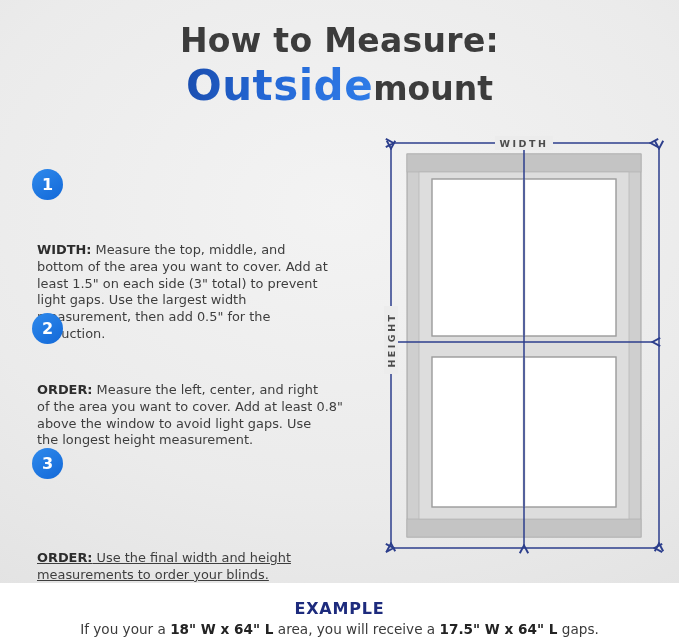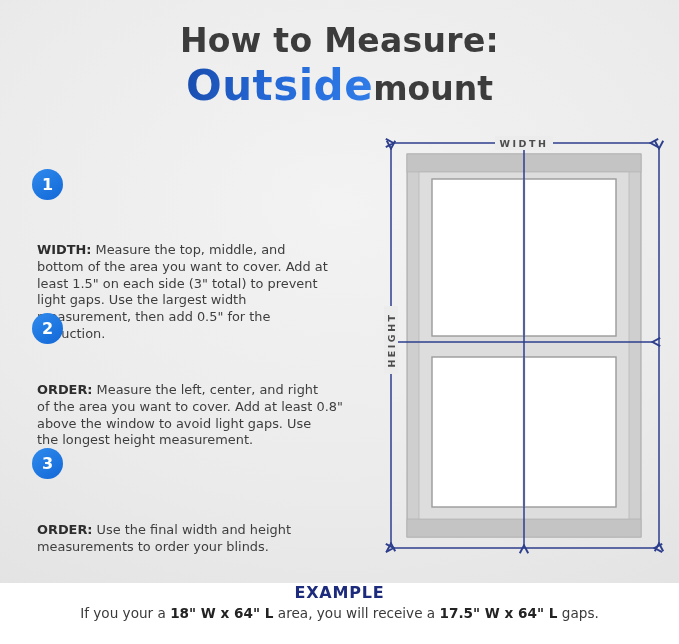--- a/index.html
+++ b/index.html
@@ -27,21 +27,21 @@
   }
   .step-text{
     position:absolute;left:37px;width:346px;
     font-size:12.9px;line-height:16.8px;color:#3e3e3e;
     white-space:pre-line;
     margin-top:36px;
   }
   .step-label{font-weight:700;color:#2d2d2d;}
   
   .example-section{position:absolute;left:0;top:583px;width:100%;height:61px;background:#ffffff;text-align:center;}
-  .example-heading{font-size:16px;font-weight:700;color:#1d2b7d;letter-spacing:.8px;}
+  .example-heading{margin-top:16px;font-size:16px;font-weight:700;color:#1d2b7d;letter-spacing:.8px;}
   .example-text{margin-top:3px;font-size:13.6px;color:#3a3a3a;}
   .example-bold{font-weight:700;color:#232323;}
   
   .diagram{position:absolute;left:370px;top:125px;}
   .diag-label{font-size:9.5px;font-weight:600;letter-spacing:2.5px;fill:#4d4d4d;}
 </style>
 </head>
 <body>
 
 <div class="canvas">
@@ -65,21 +65,21 @@
     <span>2</span>
   </div>
   <div class="step-text" style="top:346px;"><span class="step-label">ORDER:</span><span> Measure the left, center, and right
 of the area you want to cover. Add at least 0.8"
 above the window to avoid light gaps. Use
 the longest height measurement.</span></div>
 
   <div class="badge" style="top:448px;">
     <span>3</span>
   </div>
-  <div class="step-text" style="top:486px;"><span class="step-label">ORDER:</span><span> Use the final width and height
+  <div class="step-text" style="top:514px;text-decoration:underline;"><span class="step-label">ORDER:</span><span> Use the final width and height
 measurements to order your blinds.</span></div>
 
   <svg class="diagram" width="309" height="458" viewBox="0 0 309 458">
     <defs>
       <marker id="ah" viewBox="0 0 10 10" refX="2" refY="5" markerWidth="8" markerHeight="8" orient="auto-start-reverse">
         <path d="M8,1.5 L1.5,5 L8,8.5" fill="none" stroke="#2c3e8c" stroke-width="1.6"></path>
       </marker>
     </defs>
 
     <g>

